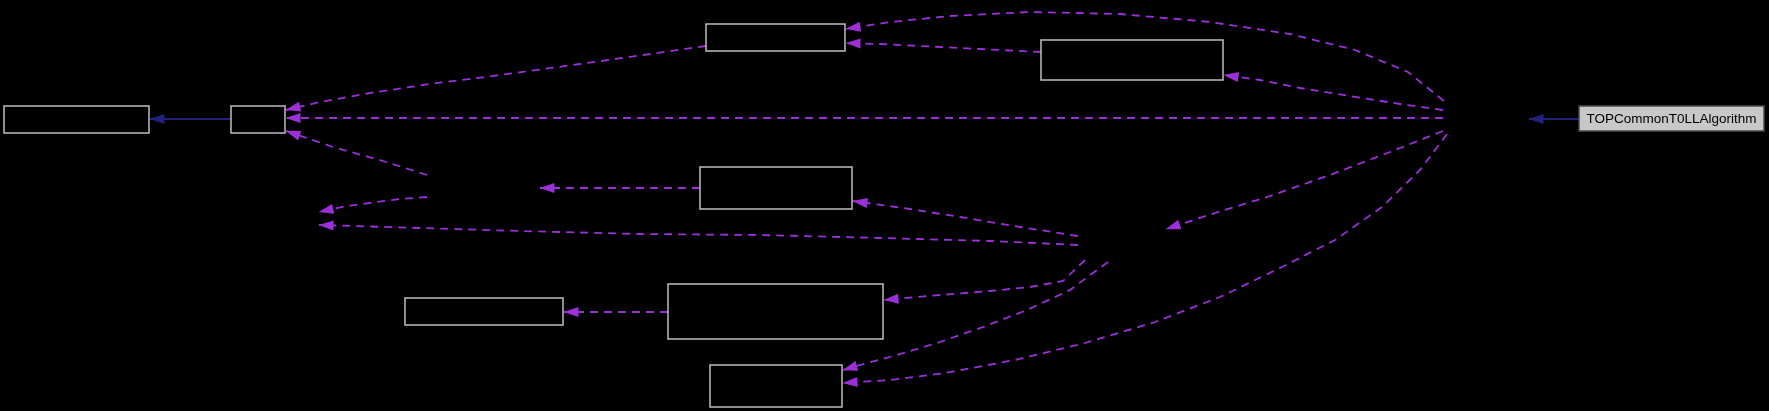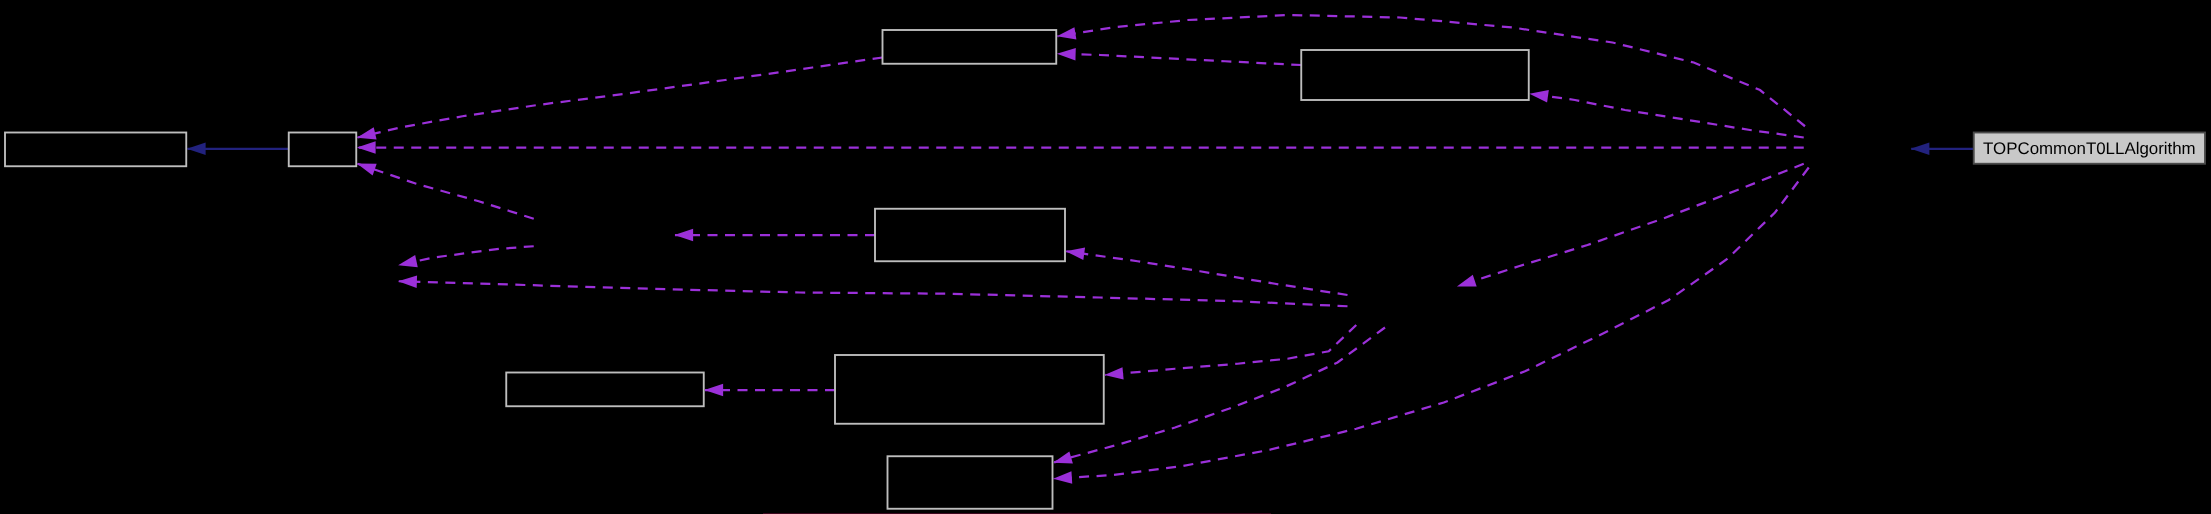--- a/index.html
+++ b/index.html
@@ -4,21 +4,21 @@
 <style>
   html, body {
     margin: 0;
     padding: 0;
     background: #000000;
   }
   #stage {
     position: relative;
     width: 1769px;
     height: 411px;
-    background: #be185d;
+    background: #f9a8d4;
     overflow: hidden;
     font-family: "Liberation Sans", sans-serif;
   }
   svg { display: block; }
   text.node-label {
     font-family: "Liberation Sans", sans-serif;
     font-size: 13.5px;
     fill: #000000;
   }
 </style>

